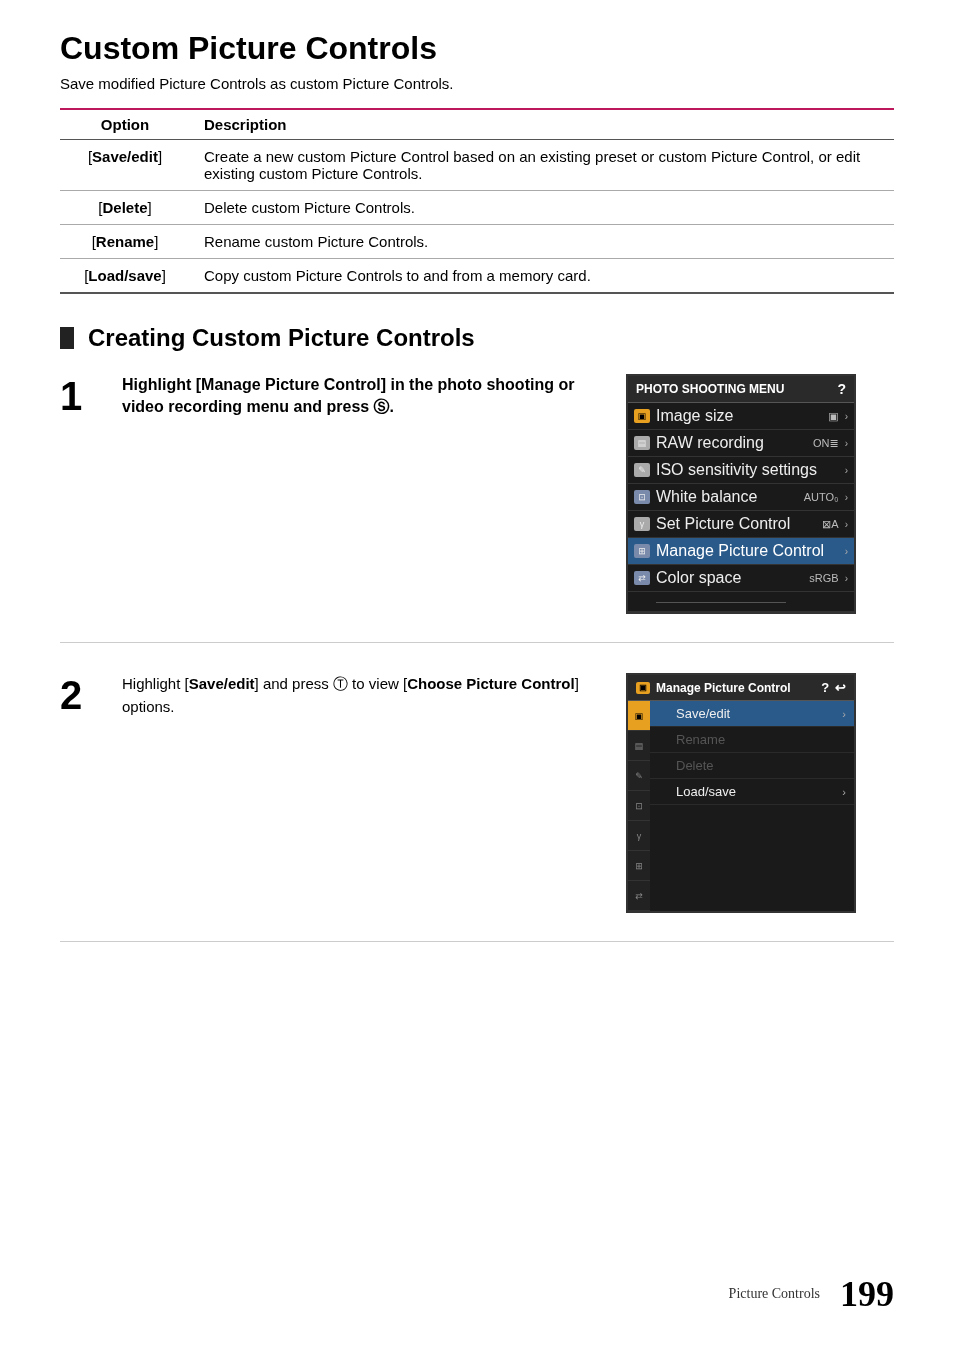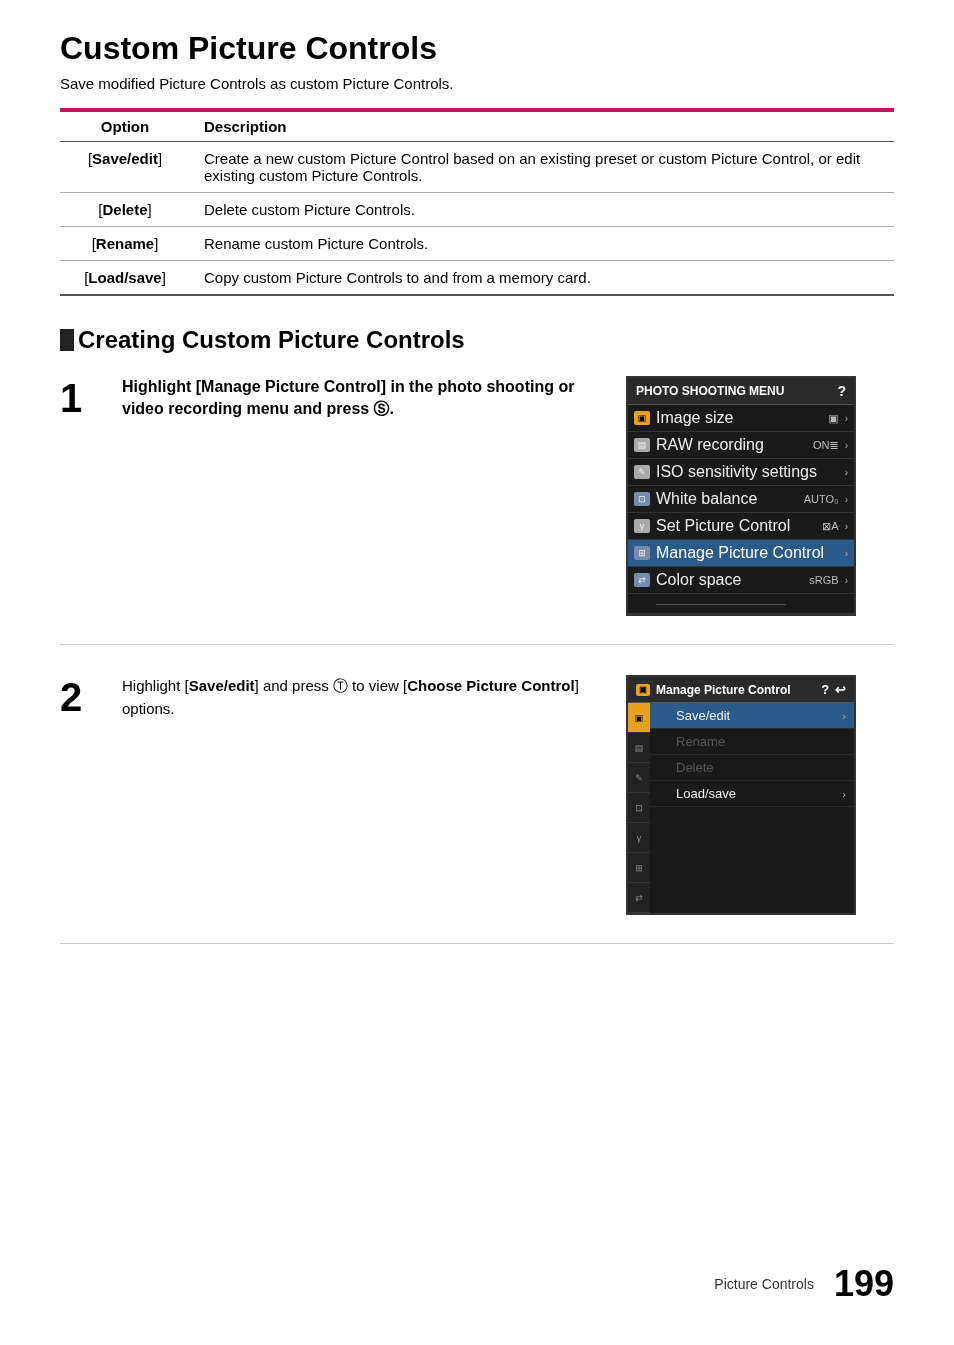--- a/index.html
+++ b/index.html
@@ -29,21 +29,21 @@
 
     
     .options-table {
       width: 100%;
       border-collapse: collapse;
       margin-bottom: 30px;
       font-family: Arial, sans-serif;
       font-size: 15px;
     }
     .options-table th {
-      border-top: 4px solid #be185d;
+      border-top: 2px solid #be185d;
       border-bottom: 1.5px solid #555;
       padding: 6px 14px;
       text-align: left;
       font-weight: bold;
     }
     .options-table th.col-option {
       text-align: center;
       width: 130px;
     }
     .options-table td {
@@ -60,21 +60,21 @@
     }
 
     
     .section-heading {
       font-family: Arial, sans-serif;
       font-size: 24px;
       font-weight: bold;
       margin-bottom: 22px;
       display: flex;
       align-items: center;
-      gap: 0;
+      gap: 10px;
     }
     .section-icon {
       display: inline-block;
       width: 14px;
       height: 22px;
       background: #222;
       vertical-align: middle;
       margin-right: 4px;
     }
 
@@ -215,23 +215,23 @@
       color: #555;
     }
     .manage-menu-item .arrow {
       font-size: 11px;
       color: #aaa;
     }
 
     
     .page-footer {
       position: absolute;
-      bottom: 40px;
+      bottom: 30px;
       right: 60px;
-      font-family: Liberation Sans, sans-serif;
+      font-family: Liberation Serif, serif;
       font-size: 14px;
       color: #333;
       display: flex;
       align-items: center;
       gap: 20px;
     }
     .page-number {
       font-size: 36px;
       font-weight: bold;
       color: #000;

